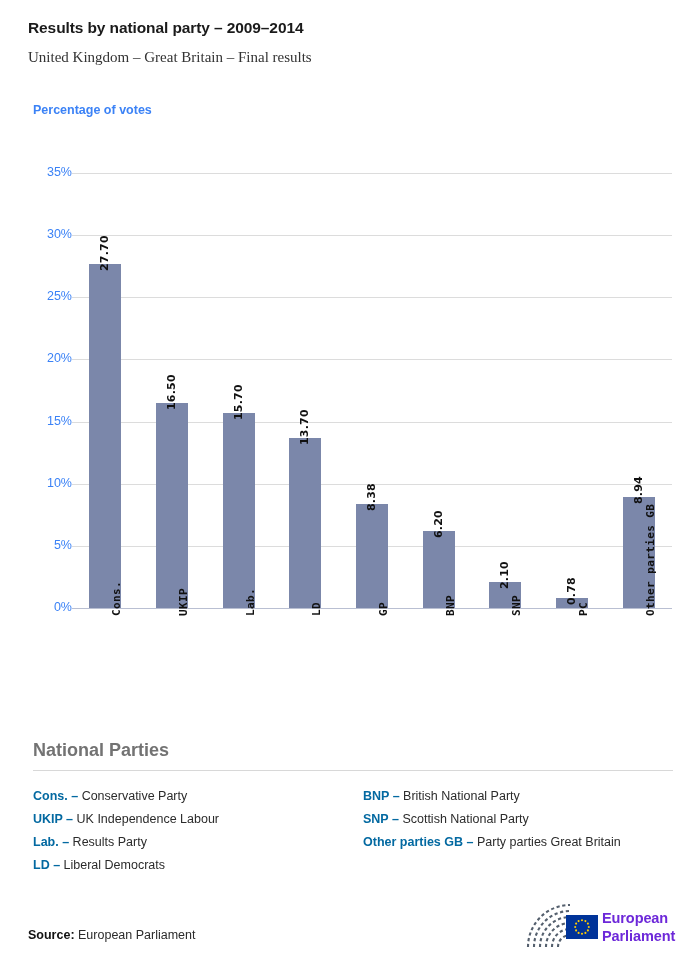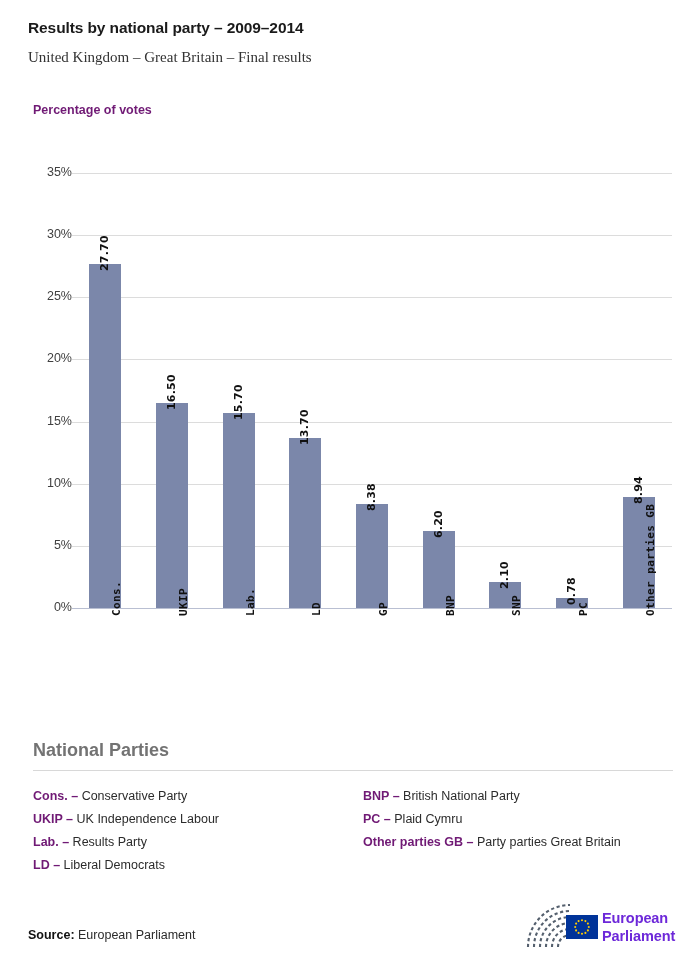--- a/index.html
+++ b/index.html
@@ -34,21 +34,21 @@
     font-weight: normal;
     color: #333333;
     font-family: Liberation Serif, serif;
   }
   #axis-title {
     position: absolute;
     left: 33px;
     top: 103px;
     font-size: 12.5px;
     font-weight: bold;
-    color: #701a75;
+    color: #3b82f6;
   }
 
   
   #chart {
     position: absolute;
     left: 0;
     top: 0;
     width: 700px;
     height: 730px;
   }
@@ -65,21 +65,21 @@
     width: 600px;
     height: 1px;
     background: #dcdcdc;
   }
   .ytick-wrap {
     position: absolute;
     left: 0px;
     width: 62px;
     text-align: right;
     font-size: 12.5px;
-    color: #404040;
+    color: #3b82f6;
   }
   .baseline {
     position: absolute;
     left: 0;
     top: 435px;
     width: 600px;
     height: 1px;
     background: #b9bfd2;
   }
   .bar {
@@ -142,21 +142,21 @@
   .legend-col.left  { left: 0px;   width: 330px; }
   .legend-col.right { left: 330px; width: 310px; }
   .legend-item {
     font-size: 12.5px;
     color: #2b2b2b;
     line-height: 23px;
     white-space: nowrap;
   }
   .legend-item .abbr {
     font-weight: bold;
-    color: #701a75;
+    color: #0369a1;
   }
 
   
   #source {
     position: absolute;
     left: 28px;
     top: 928px;
     font-size: 12.5px;
     color: #2b2b2b;
     white-space: nowrap;
@@ -253,21 +253,21 @@
   <div id="legend-rule"></div>
   <div class="legend-cols">
     <div class="legend-col left" id="legend-left">
         <div class="legend-item"><span class="abbr">Cons. –</span><span> Conservative Party</span></div>
         <div class="legend-item"><span class="abbr">UKIP –</span><span> UK Independence Labour</span></div>
         <div class="legend-item"><span class="abbr">Lab. –</span><span> Results Party</span></div>
         <div class="legend-item"><span class="abbr">LD –</span><span> Liberal Democrats</span></div>
       </div>
     <div class="legend-col right" id="legend-right">
         <div class="legend-item"><span class="abbr">BNP –</span><span> British National Party</span></div>
-        <div class="legend-item"><span class="abbr">PC –</span><span> Plaid Cymru</span></div>
+        <div class="legend-item"><span class="abbr">SNP –</span><span> Scottish National Party</span></div>
         <div class="legend-item"><span class="abbr">Other parties GB –</span><span> Party parties Great Britain</span></div>
       </div>
   </div>
 </div>
 
 <div id="source">
   <span class="src-label">Source:</span>
   <span>European Parliament</span>
 </div>
 

